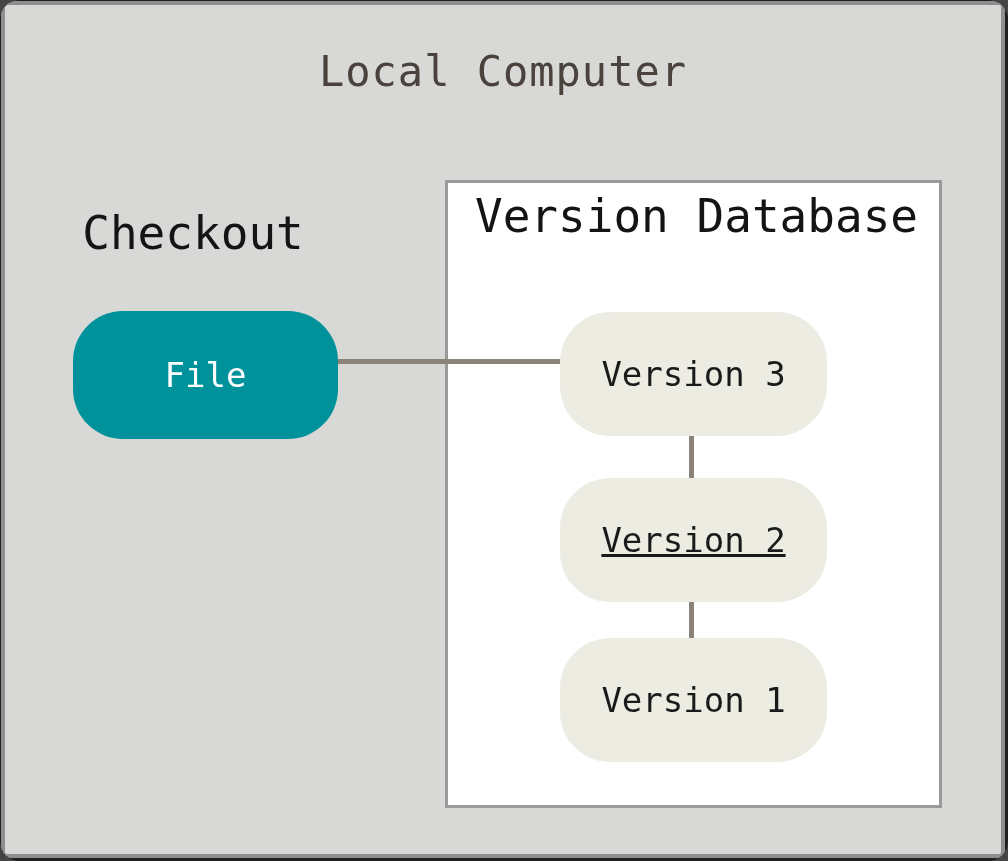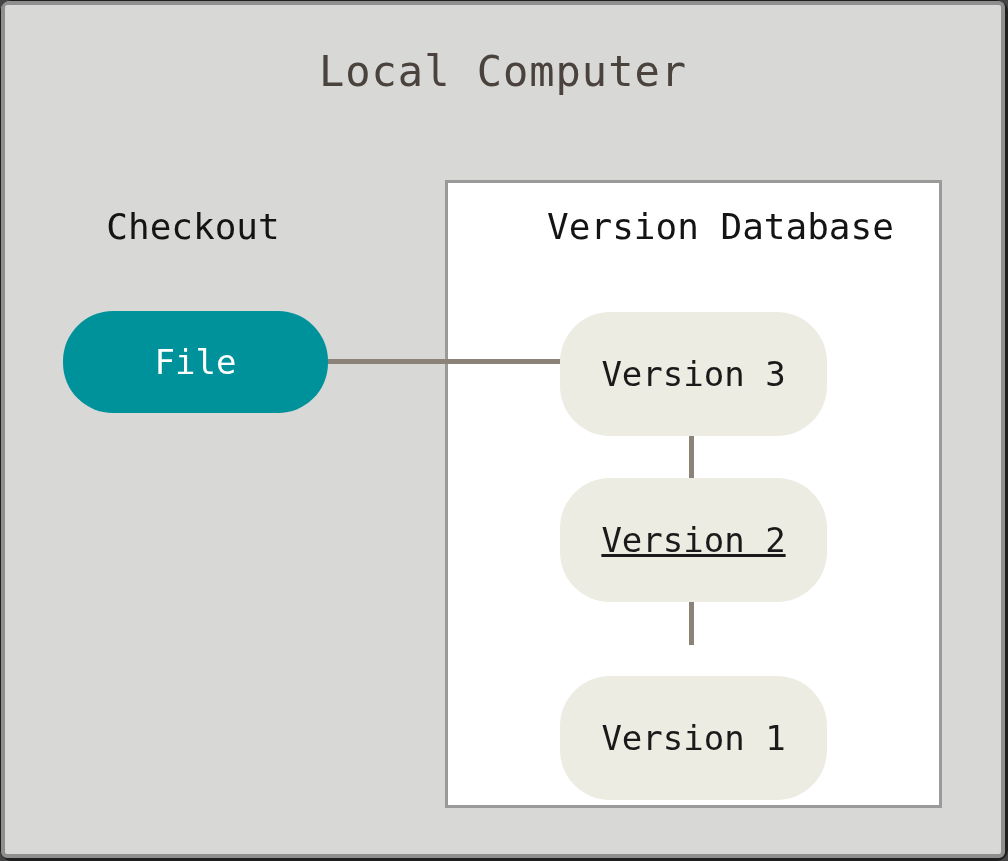--- a/index.html
+++ b/index.html
@@ -5,21 +5,21 @@
   html, body { margin: 0; padding: 0; }
   body {
     font-family: "DejaVu Sans Mono", "Liberation Mono", monospace;
     background: #444;
   }
   .stage {
     position: relative;
     width: 1008px;
     height: 861px;
     background: #1f1f1f;
-    border-radius: 12px;
+    border-radius: 20px;
     overflow: hidden;
   }
   .canvas {
     position: absolute;
     left: 1px; top: 1px; right: 3px; bottom: 3px;
     box-sizing: border-box;
     background: var(--background, #d8d8d6);
     border: 4px solid var(--frame-border, #8f8f8f);
     border-radius: 6px;
   }
@@ -27,42 +27,41 @@
     position: absolute;
     left: 0; right: 0;
     top: 42px;
     text-align: center;
     font-size: 42px;
     letter-spacing: 1px;
     color: var(--title-text, #4a423c);
   }
   .section-label {
     position: absolute;
-    font-size: 36px;
+    font-size: 46px;
     color: var(--label-text, #141414);
     text-align: center;
   }
   .checkout-label {
     left: 55px;
     width: 266px;
     top: 201px;
   }
   .db-box {
     position: absolute;
     left: 440px; top: 175px;
     width: 497px; height: 628px;
     box-sizing: border-box;
     background: var(--box-fill, #ffffff);
     border: 3px solid var(--box-border, #9a9a9a);
   }
   .db-title {
     left: 443px;
     width: 497px;
-    top: 201px;
-    margin-left: 24px;
+    top: 184px;
   }
   .connector {
     position: absolute;
     background: var(--connector, #8b8378);
   }
   .connector.h { height: 5px; }
   .connector.v { width: 5px; }
   .conn-file-v3 { left: 318px; top: 354px; width: 242px; }
   .conn-v3-v2  { left: 684px; top: 405px; height: 72px; }
   .conn-v2-v1  { left: 684px; top: 570px; height: 70px; }
@@ -70,33 +69,33 @@
     position: absolute;
     width: 267px;
     height: 124px;
     border-radius: 50px;
     display: flex;
     align-items: center;
     justify-content: center;
     font-size: 34px;
   }
   .pill.file {
-    left: 58px; top: 306px;
-    width: 265px; height: 102px;
+    left: 68px; top: 306px;
+    width: 265px; height: 128px;
     background: var(--file-node-fill, #00929b);
     color: var(--file-node-text, #ffffff);
   }
   .pill.version {
     left: 555px;
     background: var(--version-node-fill, #edece3);
     color: var(--version-node-text, #1a1a1a);
   }
   .pill.v3 { top: 307px; }
   .pill.v2 { top: 473px; text-decoration: underline; }
-  .pill.v1 { top: 671px; }
+  .pill.v1 { top: 633px; }
 </style>
 </head>
 <body>
 
 <div class="stage">
   <div class="canvas">
 
     <div class="diagram-title">Local Computer</div>
 
     <div class="section-label checkout-label">Checkout</div>

